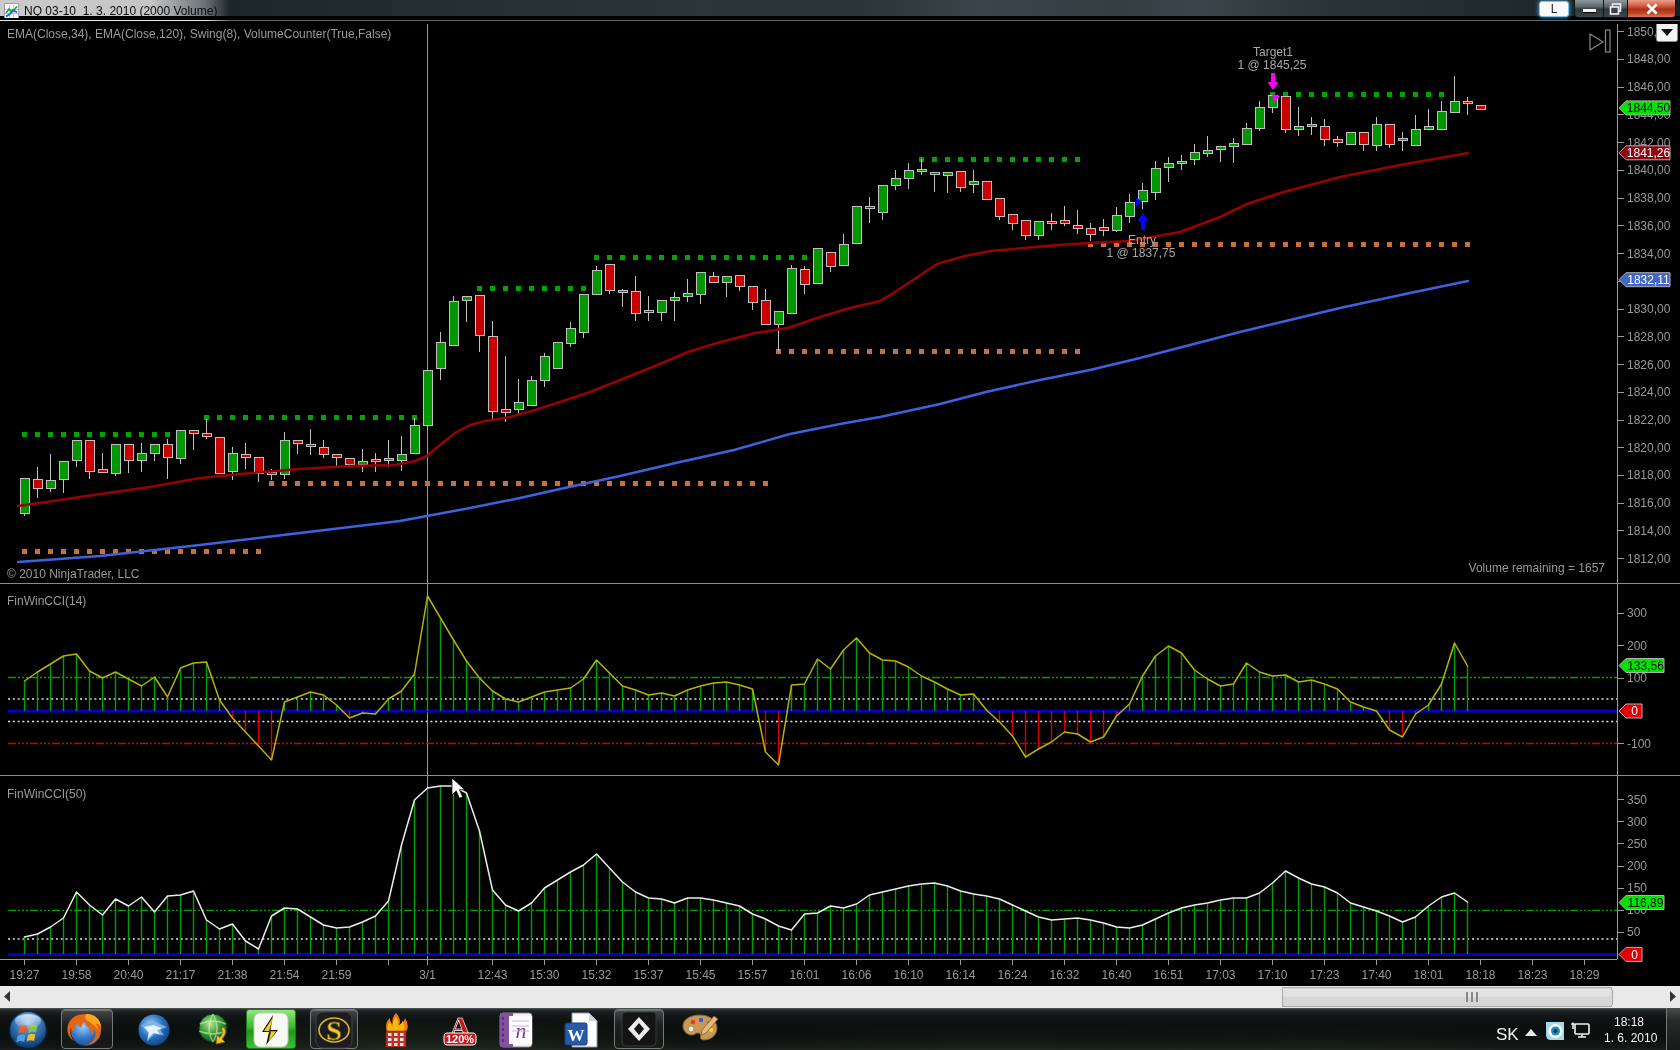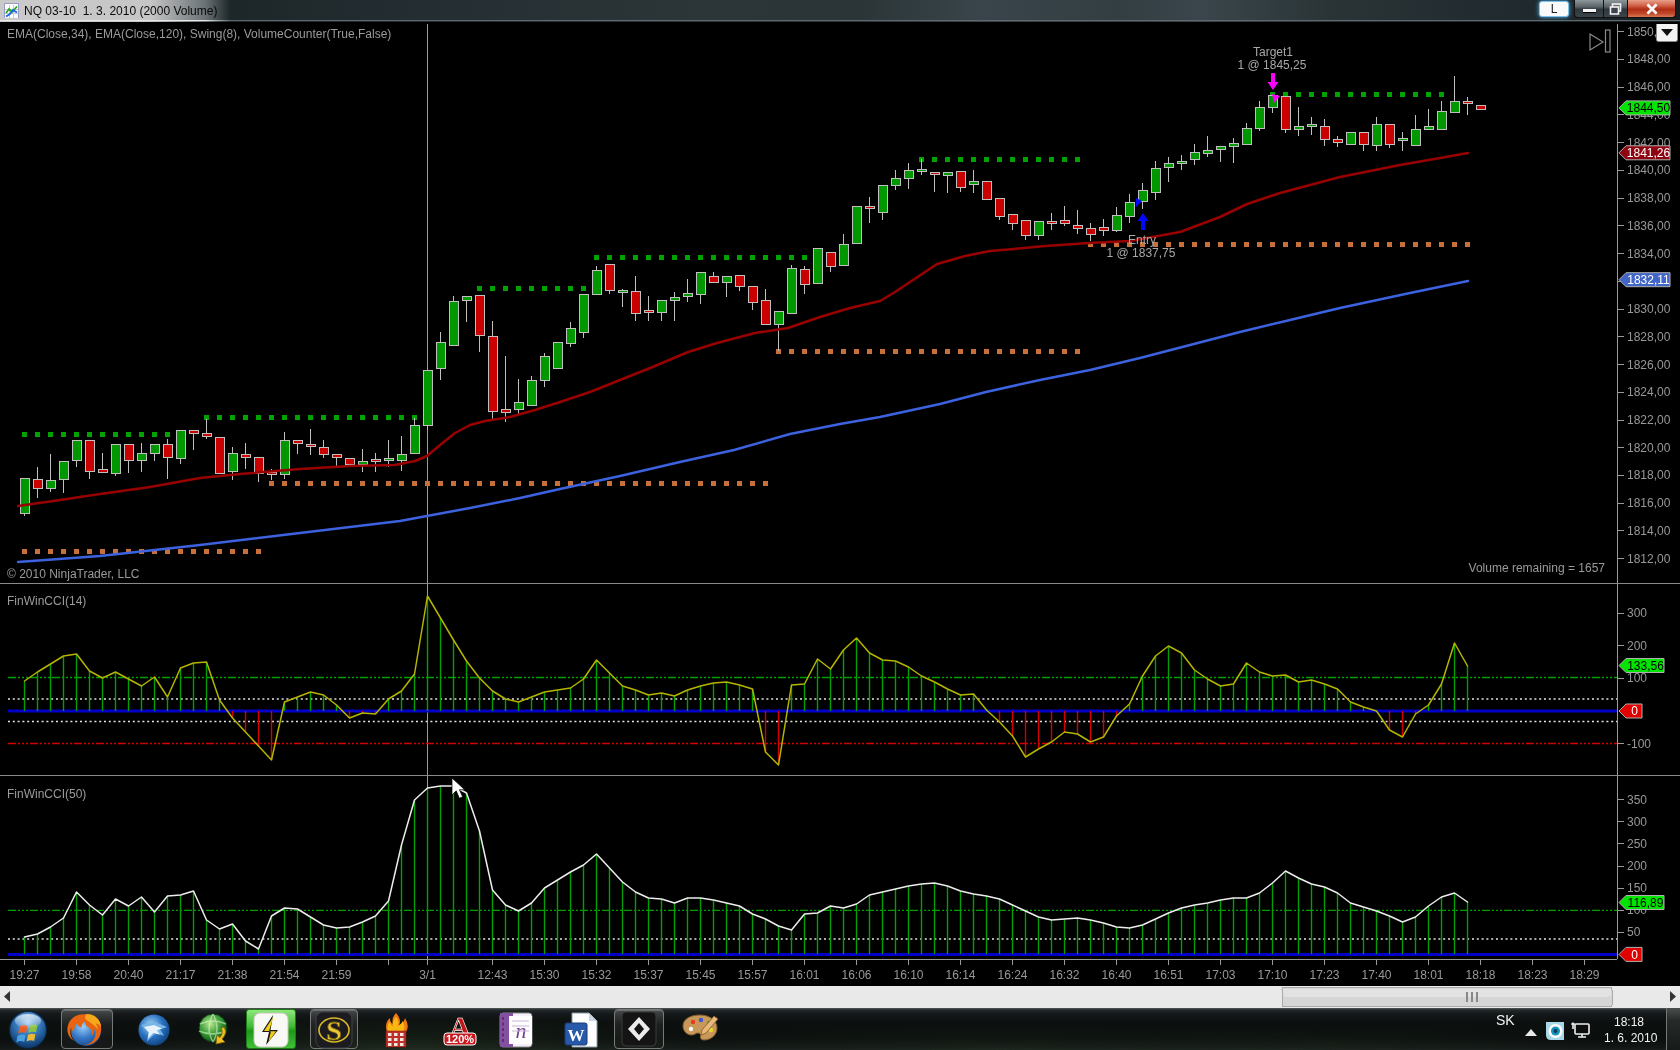--- a/index.html
+++ b/index.html
@@ -1,15 +1,15 @@
 <!DOCTYPE html>
 <html><head><meta charset="utf-8"><style>
 * { margin:0; padding:0; box-sizing:border-box; }
 html,body { width:1680px; height:1050px; overflow:hidden; background:#000; font-family:"Liberation Sans", sans-serif; }
-#titlebar { position:absolute; top:0; left:0; width:1680px; height:22px;
+#titlebar { position:absolute; top:0; left:0; width:1680px; height:16px;
   background: linear-gradient(to right, #cacaca 0px, #c6c6c6 150px, #6a7275 205px, #1d2629 230px, #242e32 420px, #2c3639 700px, #2b3538 860px, #39454a 980px, #323e42 1120px, #3a464b 1200px, #2a3437 1330px, #222c30 1480px, #1d2629 1600px, #161e21 1680px); }
 #titlebar .underline { position:absolute; top:20px; left:0; width:1680px; height:1.5px; background:linear-gradient(to right,#e8e8e8 0 205px,#5f686c 230px 100%); height:1px; }
 #titleicon { position:absolute; top:3px; left:4px; width:15px; height:15px; background:#fff; border:1px solid #9a9ac8; }
 #titletext { position:absolute; top:4px; left:24px; font-size:12px; color:#0a0a0a; }
 #blackline { position:absolute; top:22px; left:0; width:1680px; height:2px; background:#000; }
 .wbtn { position:absolute; top:0; height:18px; }
 #taskbar { position:absolute; top:1008px; left:0; width:1680px; height:42px;
   background: radial-gradient(ellipse 300px 30px at 420px 38px, rgba(60,90,50,0.25), transparent), radial-gradient(ellipse 400px 25px at 1000px 40px, rgba(55,80,48,0.18), transparent), radial-gradient(ellipse 250px 20px at 1350px 36px, rgba(50,75,45,0.15), transparent), linear-gradient(to bottom, #555b58 0px, #23282a 2px, #14181a 6px, #0c100f 14px, #0a0e0d 30px, #121615 39px, #1a1f1e 42px); }
 .tbtn { position:absolute; top:1px; width:52px; height:40px; border-radius:3px; }
 .frame { border:1px solid #787878; border-radius:4px; background:linear-gradient(to bottom, rgba(120,120,120,0.45), rgba(70,70,70,0.3) 40%, rgba(30,30,30,0.25)); box-shadow:inset 0 1px 0 rgba(255,255,255,0.2); }
@@ -986,21 +986,21 @@
     </svg>
     <svg class="trayicon" style="left:680px;top:4px" width="42" height="36" viewBox="0 0 42 36">
 <path d="M20 3 c10 0 17 6 17 13 c0 7 -6 12 -13 12 c-3 0 -4 -2 -3.5 -4 c0.4 -1.6 -0.5 -3 -2.5 -3 c-2.5 0 -3 2 -6.5 2 c-4.5 0 -8.5 -4 -8.5 -9 c0 -7 7.5 -11 17 -11 z" fill="#c89858" stroke="#806030" stroke-width="1"></path>
 <circle cx="13" cy="10" r="2.2" fill="#e83828"></circle>
       <circle cx="21" cy="8" r="2.2" fill="#3858d8"></circle>
       <circle cx="29" cy="11" r="2.2" fill="#38a838"></circle>
       <circle cx="31" cy="18" r="2.2" fill="#e8d828"></circle>
       <circle cx="11" cy="17" r="2.2" fill="#f8f8f8"></circle>
 <path d="M34 4 l4 3 -12 14 -5 2 1 -5 z" fill="#e8b87a" stroke="#805828" stroke-width="0.8"></path>
     </svg>
-    <div class="traytext" style="left:1496px;top:4px;font-size:14px">SK</div>
+    <div class="traytext" style="left:1496px;top:17px;font-size:17px">SK</div>
     <svg class="trayicon" style="left:1524px;top:20px" width="14" height="10" viewBox="0 0 14 10">
       <path d="M7 1 L13 8 H1 Z" fill="#e8e8e8"></path>
     </svg>
     <svg class="trayicon" style="left:1545px;top:13px" width="20" height="20" viewBox="0 0 20 20">
 <path d="M1 1 h18 v18 h-13 q-5 0 -5 -5 z" fill="#a8d8e8"></path>
 <circle cx="10.5" cy="10" r="7" fill="#fff"></circle>
       <circle cx="10.5" cy="10" r="4.5" fill="#1890c0"></circle>
       <circle cx="10.5" cy="10" r="2" fill="#084058"></circle>
     </svg>
     <svg class="trayicon" style="left:1570px;top:13px" width="20" height="18" viewBox="0 0 20 18">

